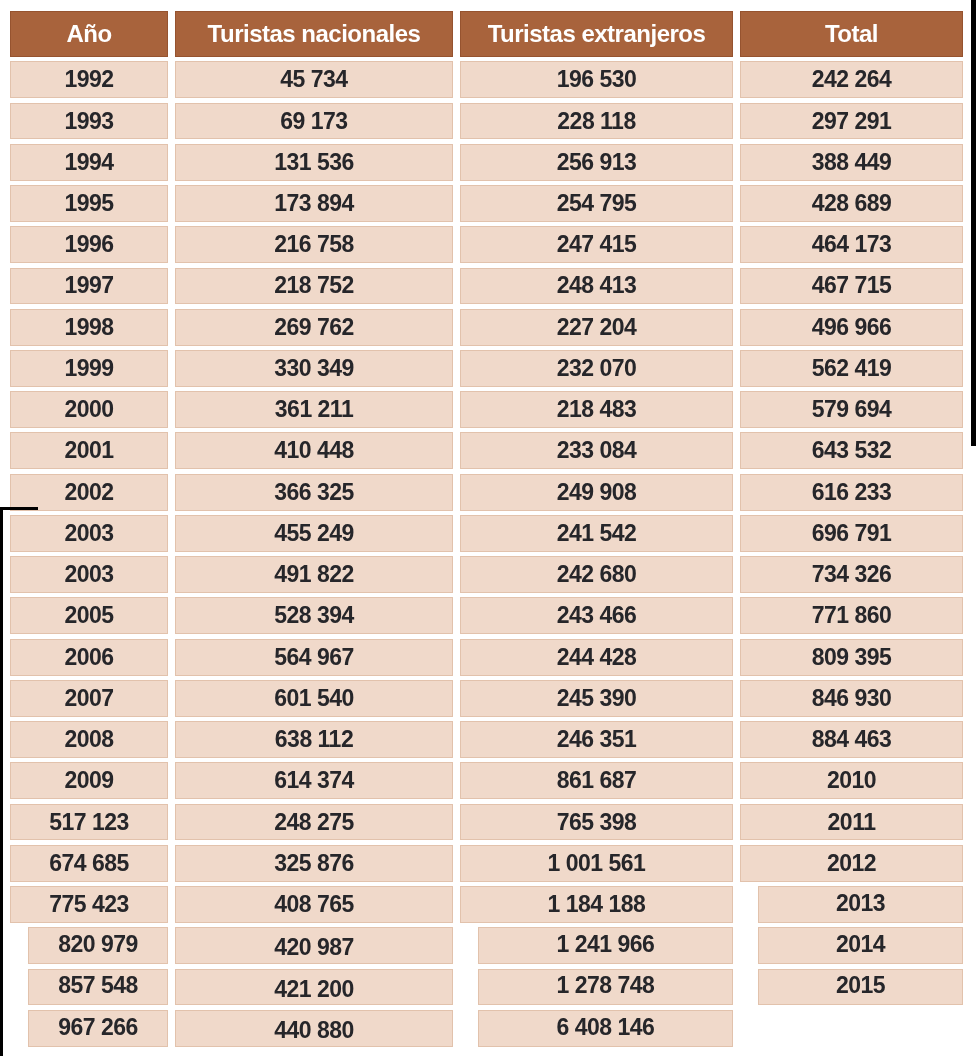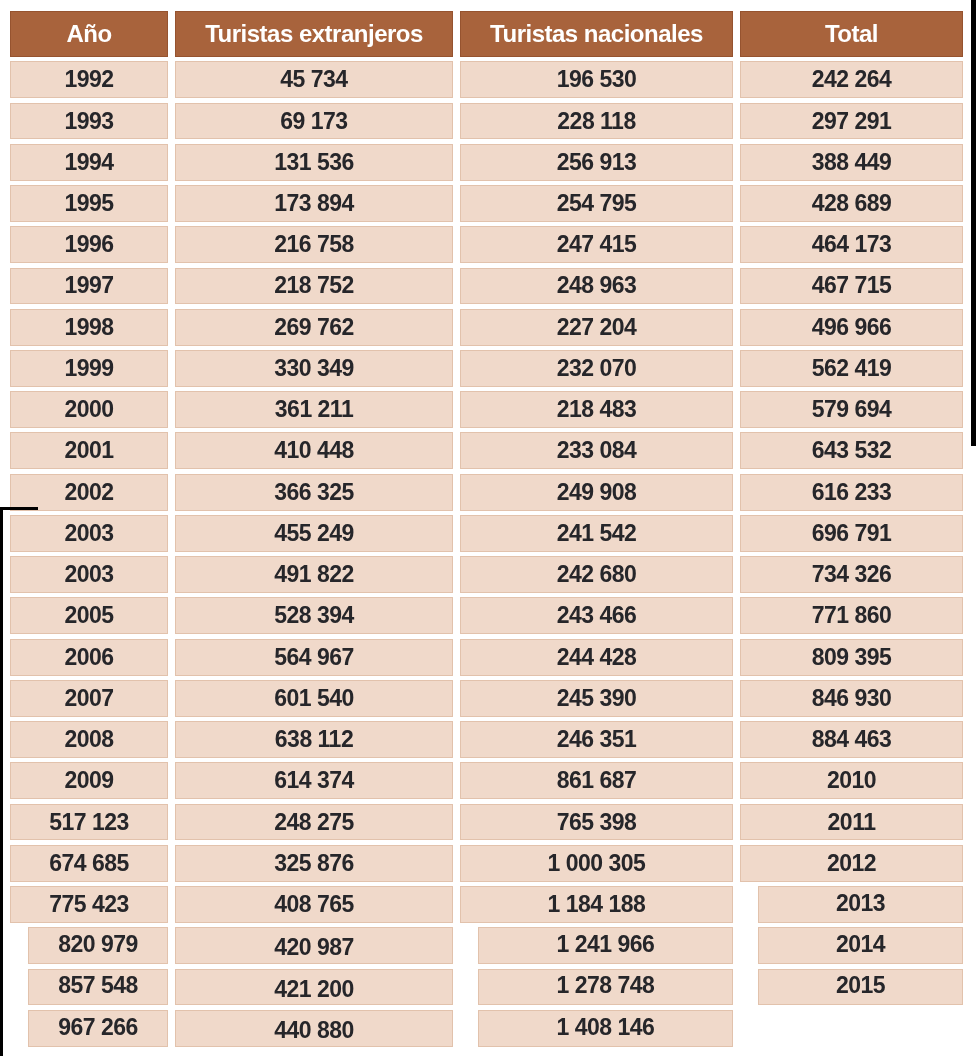--- a/index.html
+++ b/index.html
@@ -66,22 +66,22 @@
   .artifact-left-bar  { left: 0;     top: 507px; width: 3px;  height: 549px; }
   .artifact-left-nub  { left: 0;     top: 507px; width: 38px; height: 3px;  }
 </style>
 </head>
 <body>
 
 <div class="canvas">
 
   <div class="table-grid">
     <div class="th">Año</div>
+    <div class="th">Turistas nacionales</div>
     <div class="th">Turistas extranjeros</div>
-    <div class="th">Turistas nacionales</div>
     <div class="th">Total</div>
 
   <div class="td">1992</div>
       <div class="td">45 734</div>
       <div class="td">196 530</div>
       <div class="td">242 264</div>
       <div class="td">1993</div>
       <div class="td">69 173</div>
       <div class="td">228 118</div>
       <div class="td">297 291</div>
@@ -92,21 +92,21 @@
       <div class="td">1995</div>
       <div class="td">173 894</div>
       <div class="td">254 795</div>
       <div class="td">428 689</div>
       <div class="td">1996</div>
       <div class="td">216 758</div>
       <div class="td">247 415</div>
       <div class="td">464 173</div>
       <div class="td">1997</div>
       <div class="td">218 752</div>
-      <div class="td">248 963</div>
+      <div class="td">248 413</div>
       <div class="td">467 715</div>
       <div class="td">1998</div>
       <div class="td">269 762</div>
       <div class="td">227 204</div>
       <div class="td">496 966</div>
       <div class="td">1999</div>
       <div class="td">330 349</div>
       <div class="td">232 070</div>
       <div class="td">562 419</div>
       <div class="td">2000</div>
@@ -148,36 +148,36 @@
       <div class="td">2009</div>
       <div class="td">614 374</div>
       <div class="td">861 687</div>
       <div class="td">2010</div>
       <div class="td">517 123</div>
       <div class="td">248 275</div>
       <div class="td">765 398</div>
       <div class="td">2011</div>
       <div class="td">674 685</div>
       <div class="td">325 876</div>
-      <div class="td">1 000 305</div>
+      <div class="td">1 001 561</div>
       <div class="td">2012</div>
       <div class="td">775 423</div>
       <div class="td">408 765</div>
       <div class="td">1 184 188</div>
       <div class="td down">2013</div>
       <div class="td down">820 979</div>
       <div class="td up">420 987</div>
       <div class="td down">1 241 966</div>
       <div class="td down">2014</div>
       <div class="td down">857 548</div>
       <div class="td up">421 200</div>
       <div class="td down">1 278 748</div>
       <div class="td down">2015</div>
       <div class="td down">967 266</div>
       <div class="td up">440 880</div>
-      <div class="td down">1 408 146</div>
+      <div class="td down">6 408 146</div>
     </div>
 
   <div class="artifact artifact-right-bar"></div>
   <div class="artifact artifact-left-bar"></div>
   <div class="artifact artifact-left-nub"></div>
 
 </div>
 
 </body></html>

